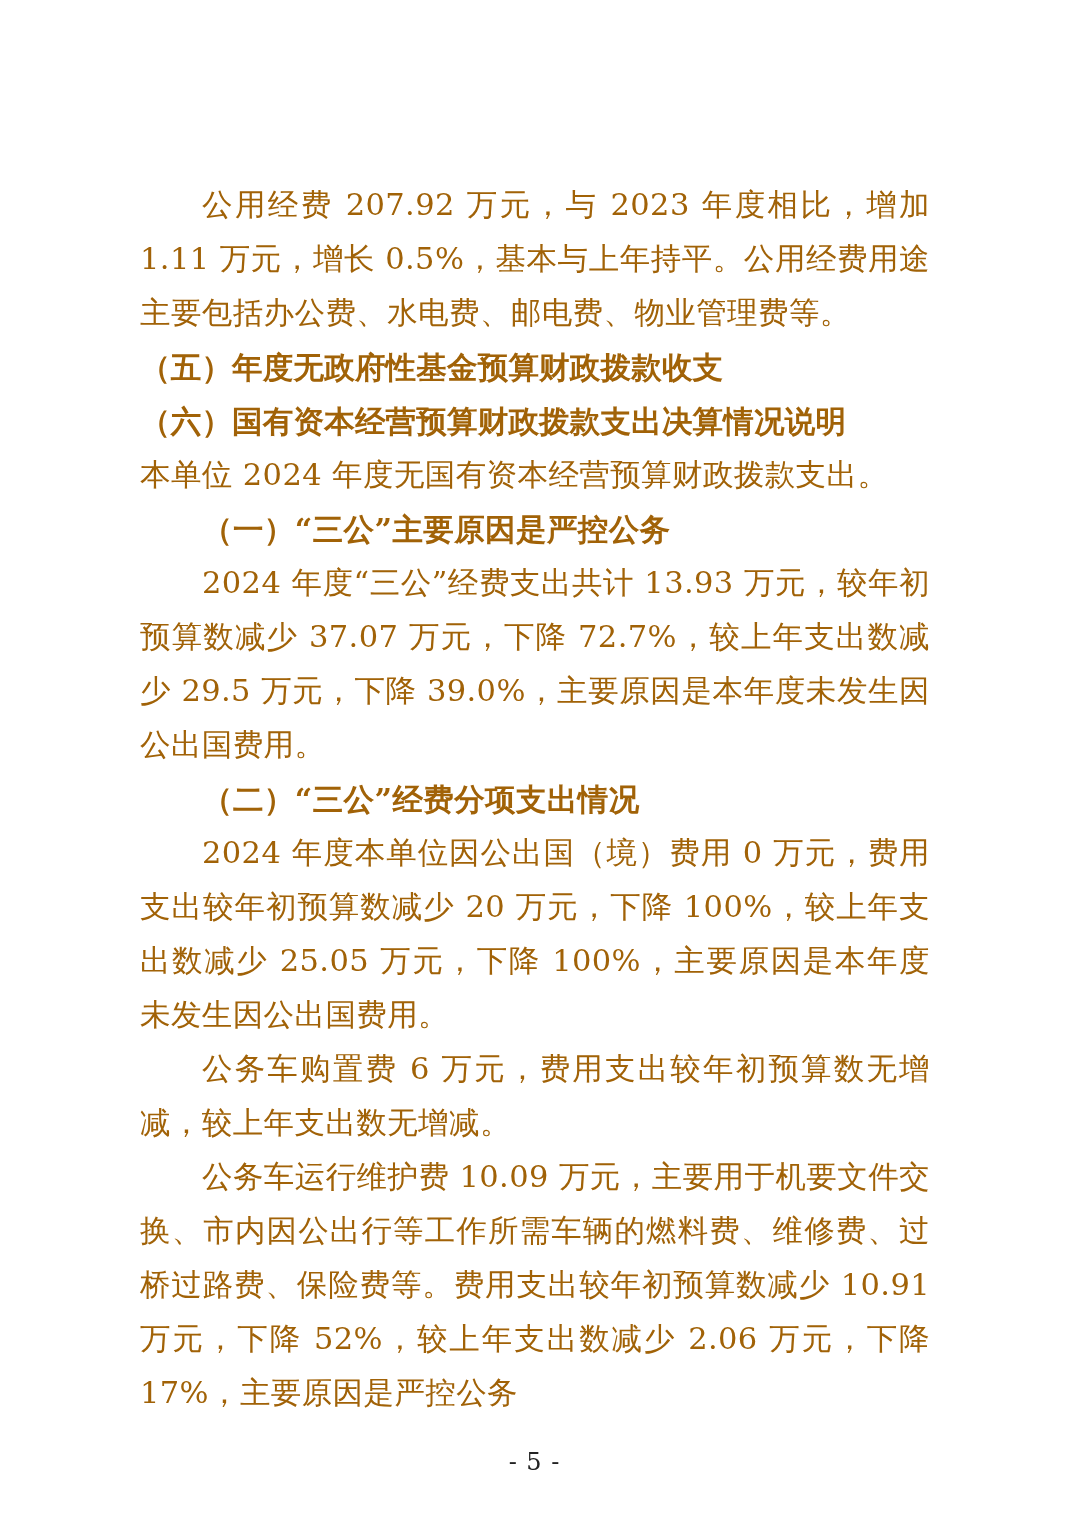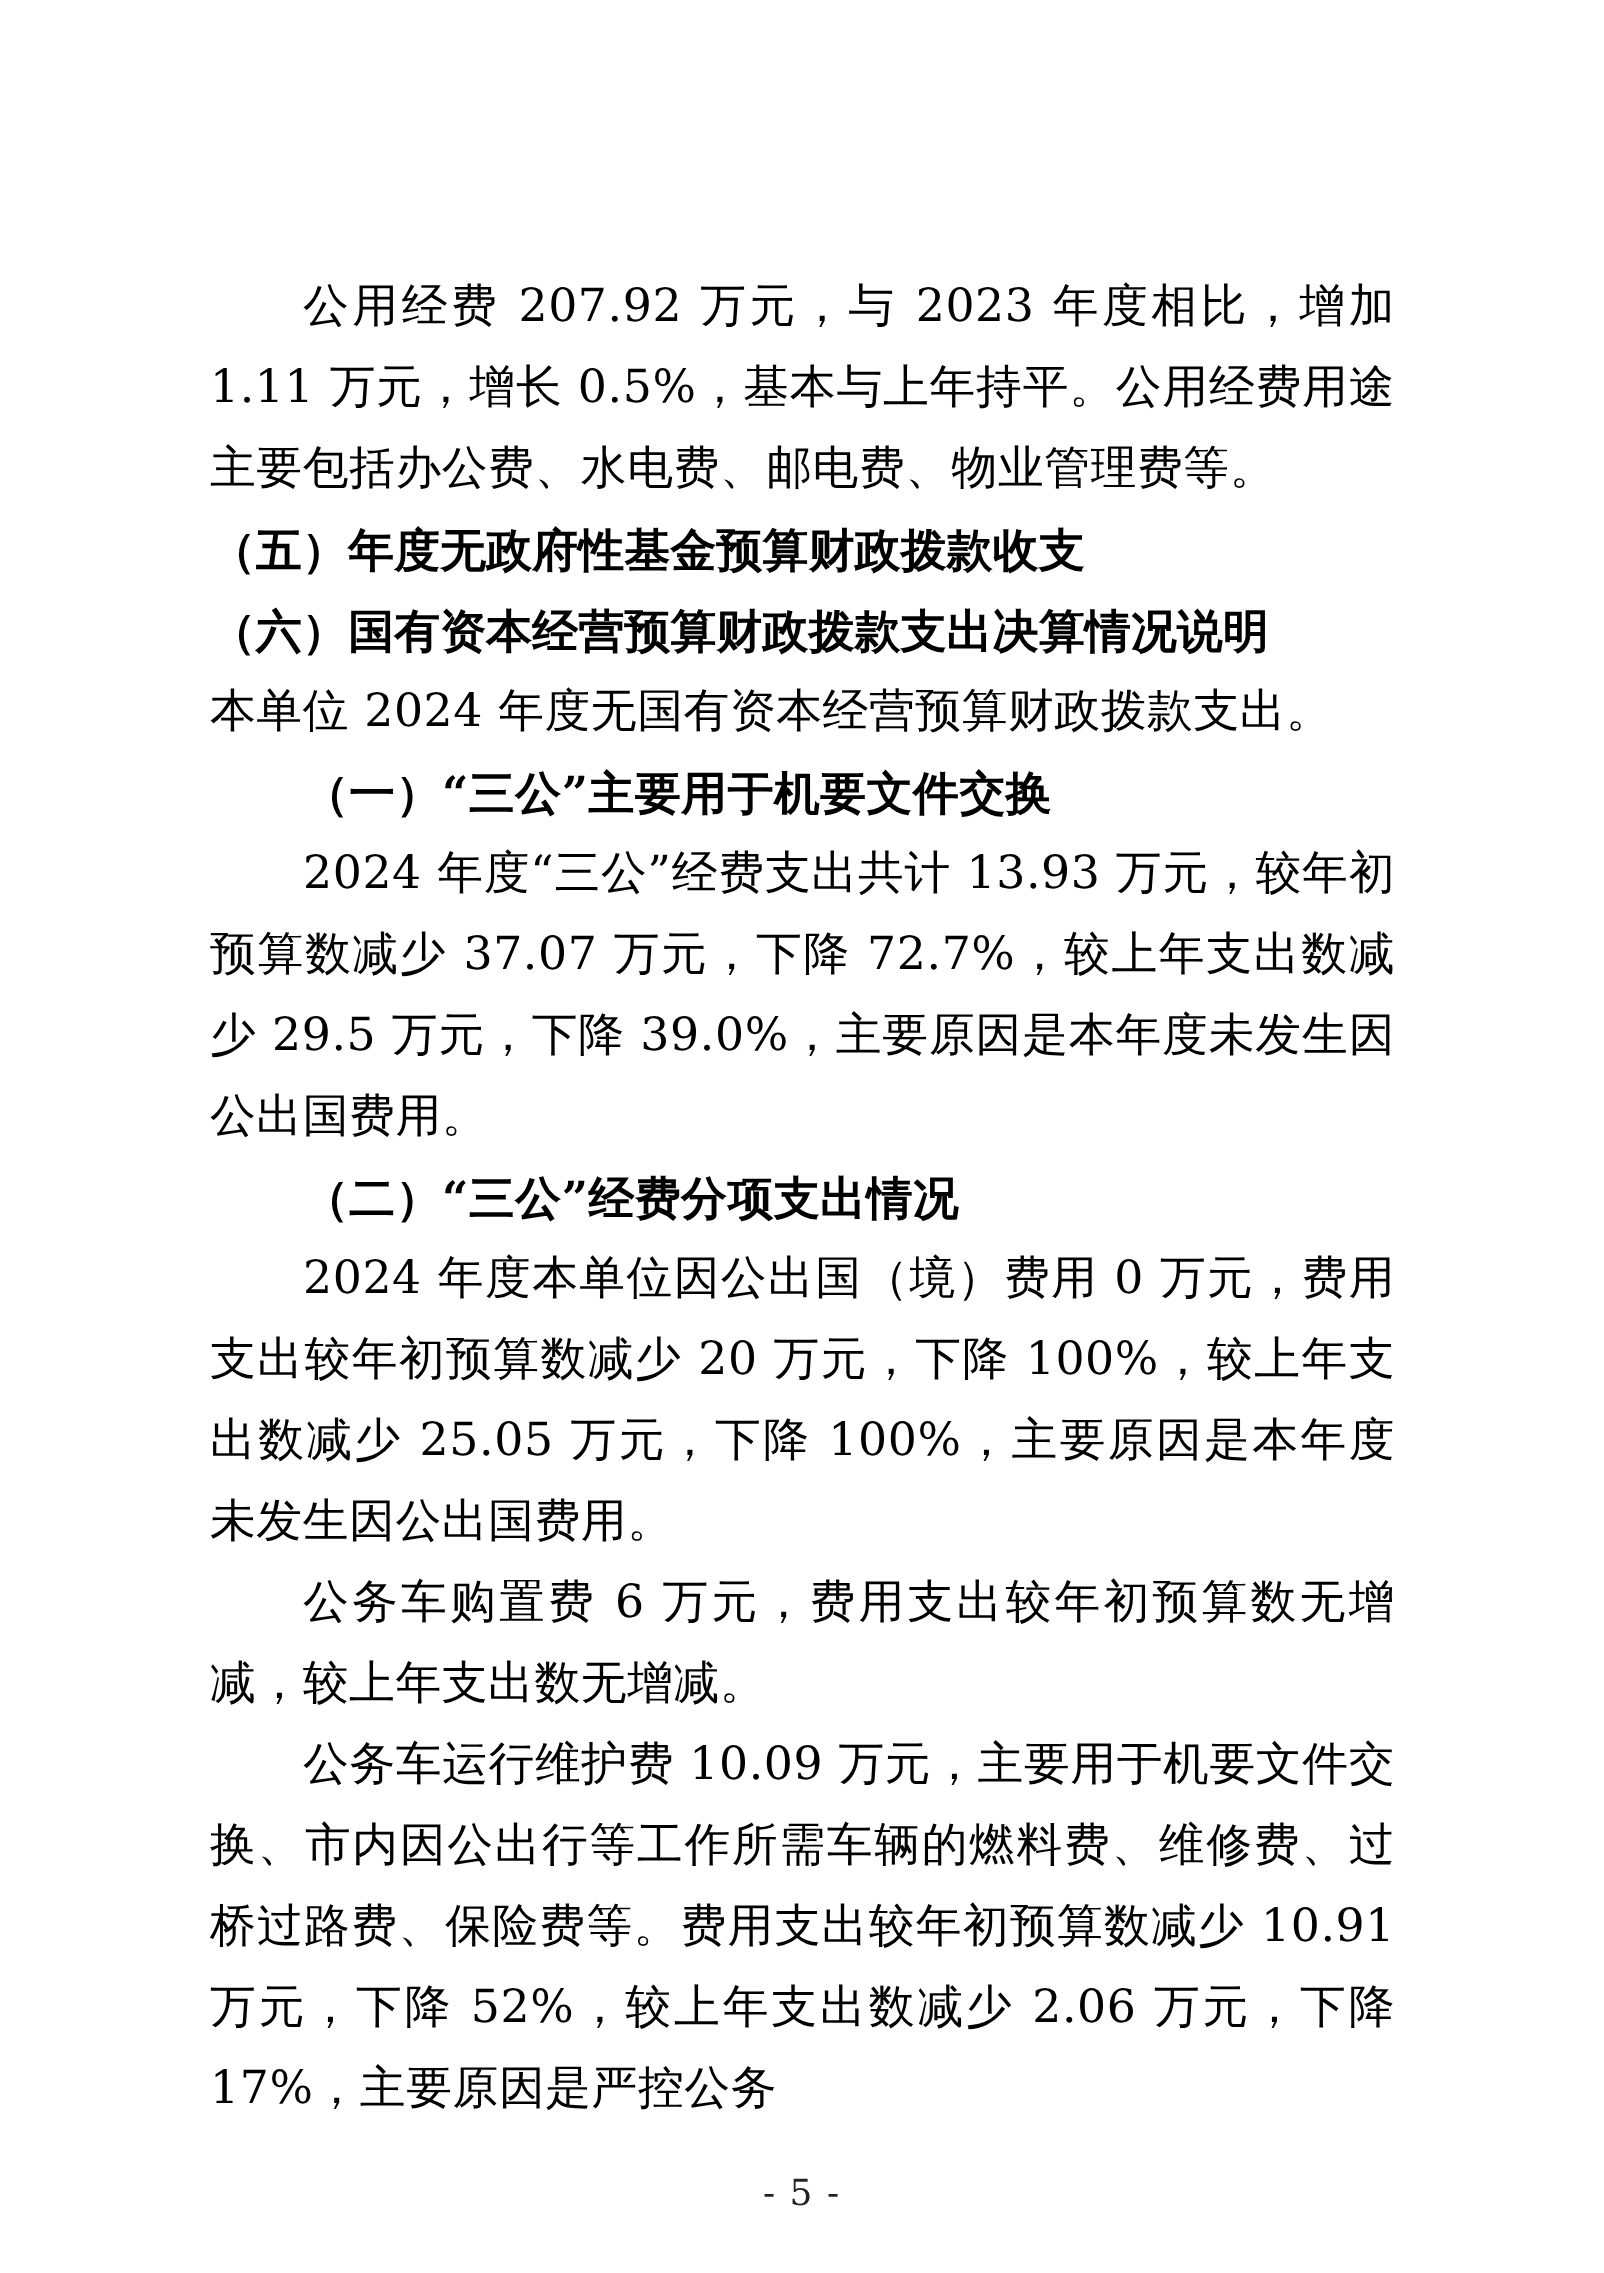--- a/index.html
+++ b/index.html
@@ -26,21 +26,21 @@
     top: 178px;
     width: 790px;
   }
   p {
     margin: 0;
     font-size: 30.5px;
     line-height: 54px;
     text-align: justify;
     text-justify: inter-ideograph;
     letter-spacing: 0.4px;
-    color: #000000;
+    color: #a16207;
     font-family: "DejaVu Serif", "Liberation Serif", serif;
   }
   p.indent {
     text-indent: 62px;
   }
   p.noindent {
     text-indent: 0;
   }
   p.heading-sub {
     text-indent: 0;
@@ -71,21 +71,21 @@
 </head>
 <body>
 
 <div class="page">
 
   <div class="content">
     <p class="indent">公用经费 207.92 万元，与 2023 年度相比，增加 1.11 万元，增长 0.5%，基本与上年持平。公用经费用途主要包括办公费、水电费、邮电费、物业管理费等。</p>
     <p class="heading-sub">（五）年度无政府性基金预算财政拨款收支</p>
     <p class="heading-sub">（六）国有资本经营预算财政拨款支出决算情况说明</p>
     <p class="noindent">本单位 2024 年度无国有资本经营预算财政拨款支出。</p>
-    <p class="heading-item">（一）“三公”主要用于机要文件交换</p>
+    <p class="heading-item">（一）“三公”主要原因是严控公务</p>
     <p class="indent">2024 年度“三公”经费支出共计 13.93 万元，较年初预算数减少 37.07 万元，下降 72.7%，较上年支出数减少 29.5 万元，下降 39.0%，主要原因是本年度未发生因公出国费用。</p>
     <p class="heading-item">（二）“三公”经费分项支出情况</p>
     <p class="indent">2024 年度本单位因公出国（境）费用 0 万元，费用支出较年初预算数减少 20 万元，下降 100%，较上年支出数减少 25.05 万元，下降 100%，主要原因是本年度未发生因公出国费用。</p>
     <p class="indent">公务车购置费 6 万元，费用支出较年初预算数无增减，较上年支出数无增减。</p>
     <p class="indent">公务车运行维护费 10.09 万元，主要用于机要文件交换、市内因公出行等工作所需车辆的燃料费、维修费、过桥过路费、保险费等。费用支出较年初预算数减少 10.91 万元，下降 52%，较上年支出数减少 2.06 万元，下降 17%，主要原因是严控公务</p>
   </div>
 
   <div class="pagenum">- 5 -</div>
 </div>
 

